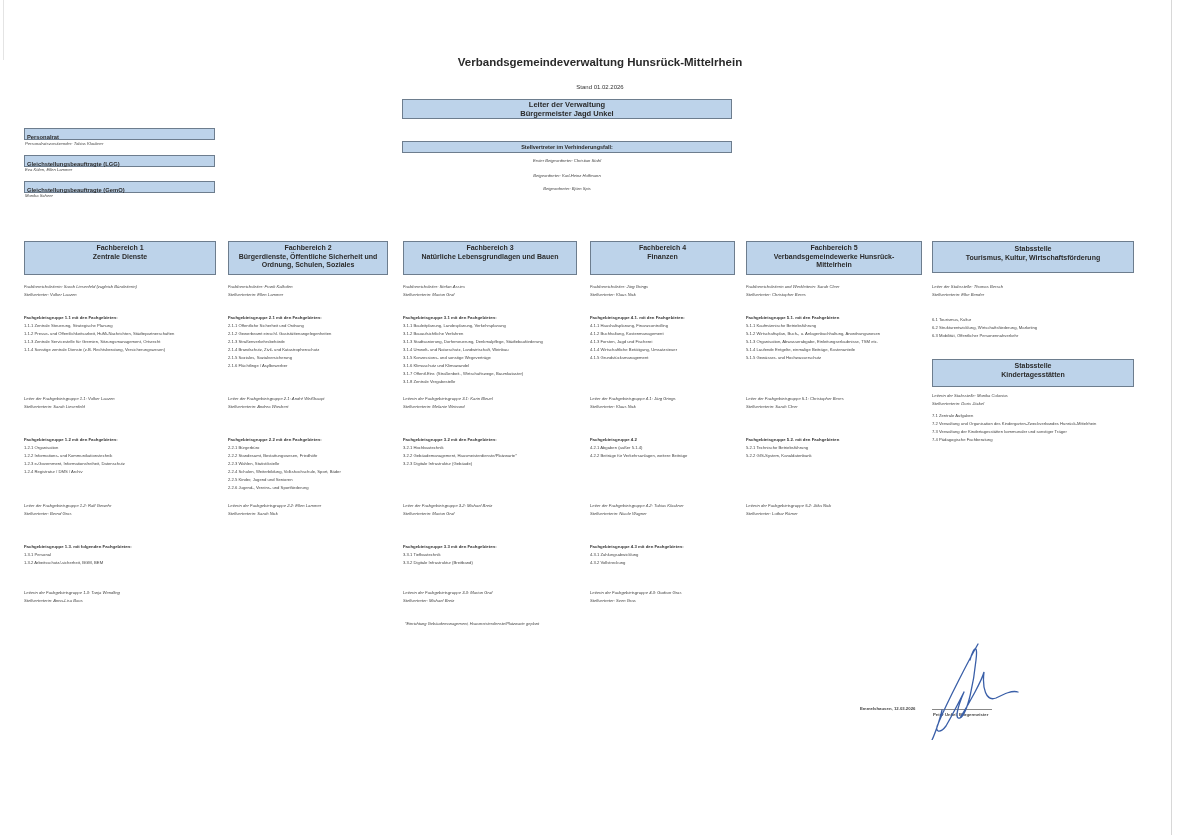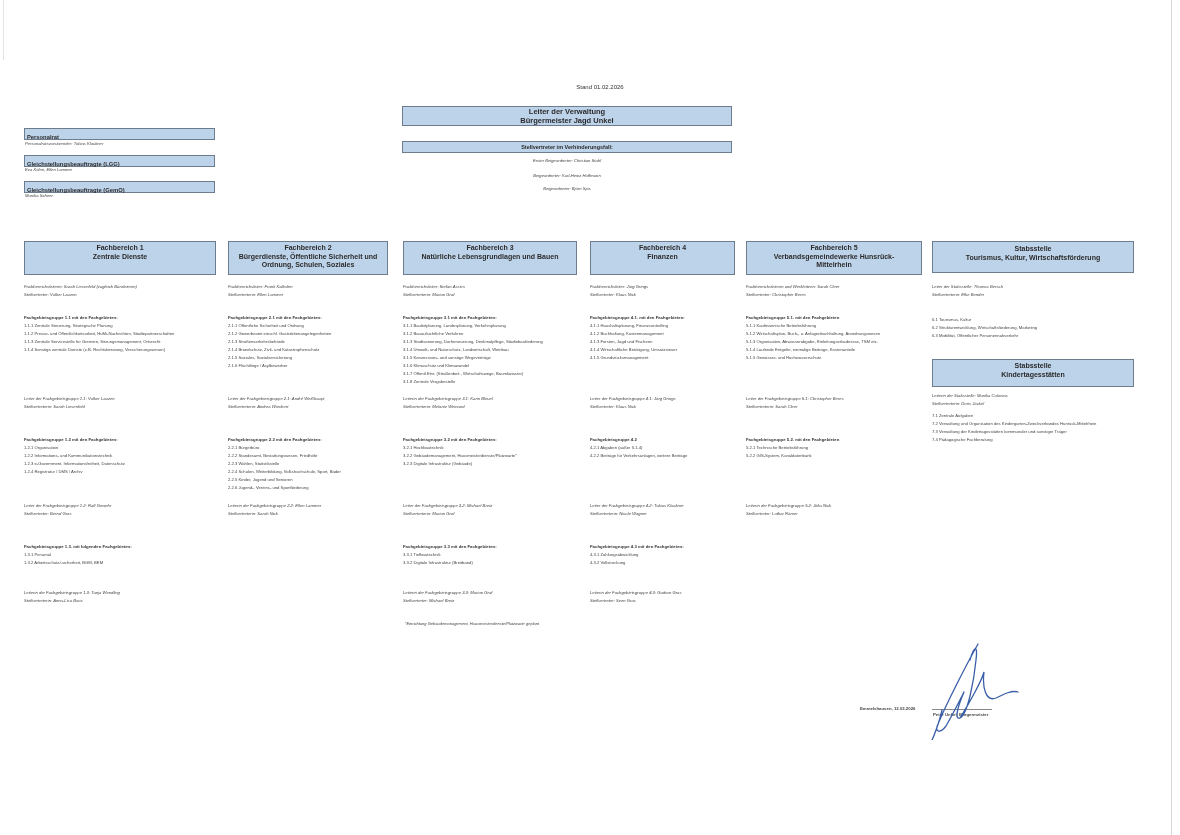--- a/index.html
+++ b/index.html
@@ -5,21 +5,21 @@
   * { box-sizing: border-box; margin: 0; padding: 0; }
   html, body { width: 1180px; height: 835px; background: #ffffff; overflow: hidden; }
   body { position: relative; font-family: "Liberation Sans", sans-serif; color: #222; }
   .edge-line { position: absolute; left: 1171px; top: 0; width: 1px; height: 835px; background: #d8d8d8; }
   .edge-line-left { position: absolute; left: 3px; top: 0; width: 1px; height: 60px; background: #e4e4e4; }
 
   .title { position: absolute; top: 56px; left: 400px; width: 400px; text-align: center; font-weight: bold; font-size: 11.5px; line-height: 13px; color: #2a2a2a; }
   .stand { position: absolute; top: 84px; left: 400px; width: 400px; text-align: center; font-size: 6px; color: #333; }
 
   .box { position: absolute; background: #bdd3ea; border: 1px solid #6d7d8e; text-align: center; font-weight: bold; color: #2b2b2b; }
-  .leiter-box { top: 106px; left: 402px; width: 330px; height: 20px; font-size: 7.5px; line-height: 8.5px; padding-top: 1px; }
+  .leiter-box { top: 99px; left: 402px; width: 330px; height: 20px; font-size: 7.5px; line-height: 8.5px; padding-top: 1px; }
   .stell-box { top: 141px; left: 402px; width: 330px; height: 12px; font-size: 5.5px; line-height: 11px; }
   .deputy { position: absolute; left: 402px; width: 330px; text-align: center; font-style: italic; font-size: 4.2px; color: #444; }
 
   .side-box { position: absolute; left: 24px; width: 191px; height: 12px; background: #bdd3ea; border: 1px solid #6d7d8e; font-weight: bold; font-size: 5.8px; line-height: 17px; padding-left: 2px; color: #2b2b2b; }
   .side-sub { position: absolute; left: 25px; font-style: italic; font-size: 4.2px; color: #444; }
 
   .col { position: absolute; top: 241px; }
   .col-head { height: 30px; background: #bdd3ea; border: 1px solid #6d7d8e; text-align: center; font-weight: bold; font-size: 7px; line-height: 8.5px; padding-top: 2px; color: #2b2b2b; }
   .col-head.tall { height: 34px; }
   .it { font-style: italic; font-size: 4.2px; line-height: 8px; color: #444; }
@@ -34,20 +34,21 @@
   .sig-name { position: absolute; left: 933px; top: 712px; font-size: 4.3px; font-weight: bold; color: #444; }
   .signature { position: absolute; left: 920px; top: 640px; width: 100px; height: 100px; }
 </style>
 </head>
 <body>
 
 <div class="edge-line-left"></div>
 <div class="edge-line"></div>
 
 <div class="title">
+  <div>Verbandsgemeindeverwaltung Hunsrück-Mittelrhein</div>
 </div>
 <div class="stand">Stand 01.02.2026</div>
 
 <div class="box leiter-box">
   <div>Leiter der Verwaltung</div>
   <div>Bürgermeister Jagd Unkel</div>
 </div>
 <div class="box stell-box">Stellvertreter im Verhinderungsfall:</div>
 <div class="deputy" style="top:158px">Erster Beigeordneter: Christian Stahl</div>
 <div class="deputy" style="top:173px">Beigeordneter: Karl-Heinz Hoffmann</div>

